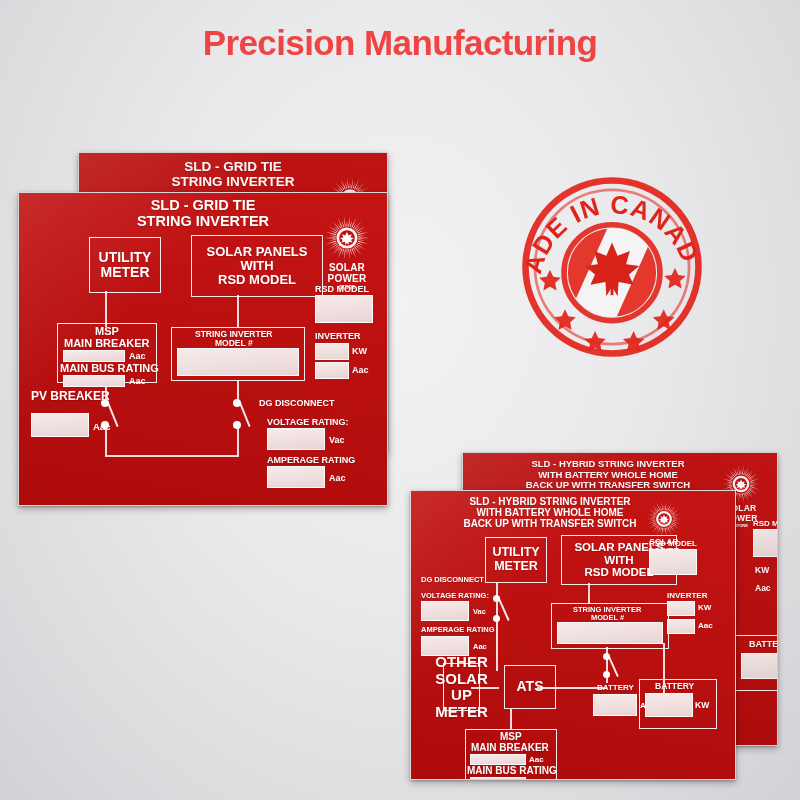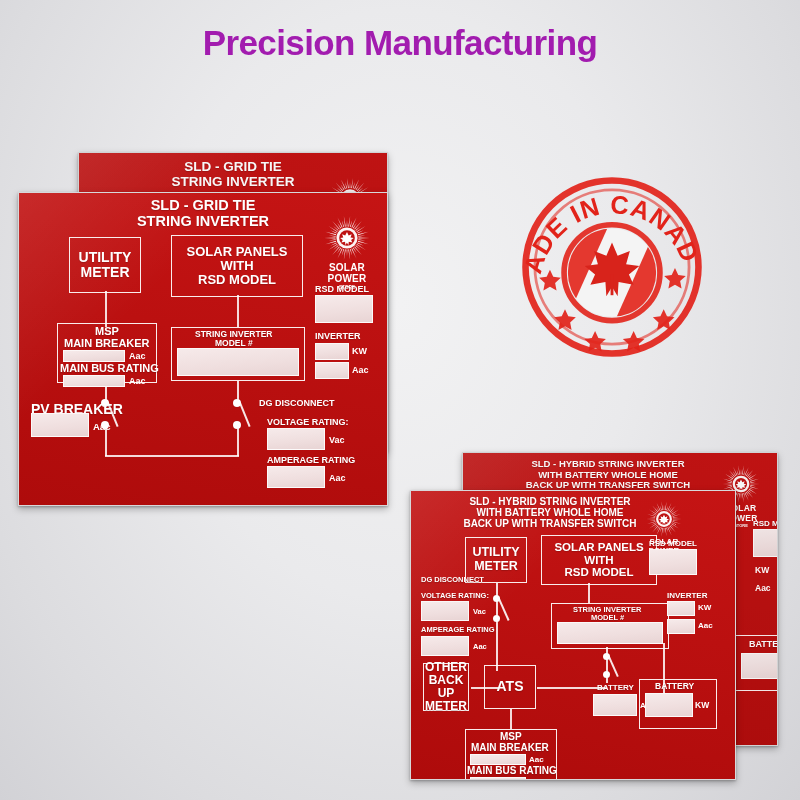--- a/index.html
+++ b/index.html
@@ -14,21 +14,21 @@
   
   #headline {
     position: absolute; top: 22px; left: 0; width: 800px;
     text-align: center; line-height: 1.06;
   }
   #headline .l1 {
     display: block; font-size: 35px; font-weight: bold; color: #1a1a1a;
     letter-spacing: -0.6px;
   }
   #headline .l2 {
-    display: block; font-size: 35px; font-weight: bold; color: #a21caf;
+    display: block; font-size: 35px; font-weight: bold; color: #ef4444;
     letter-spacing: -0.6px; margin-top: 2px;
   }
 
   
   .placard {
     position: absolute;
     background:
       linear-gradient(135deg, rgba(255,255,255,0.10) 0%, rgba(255,255,255,0) 34%),
       linear-gradient(190deg, #c51414 0%, #bb1010 45%, #ae0b0b 100%);
     border: 1px solid #d8d8da;
@@ -50,21 +50,21 @@
   .logo .burst svg { display: block; }
   .logo .n1 { display:block; font-weight: bold; letter-spacing: .2px; }
   .logo .n2 { display:block; font-weight: bold; letter-spacing: .2px; text-align: center; }
   .logo .n3 { display:block; font-weight: bold; transform: scale(.72); }
 
   
   .node {
     position: absolute; border: 1px solid rgba(255,255,255,0.92);
     display: flex; flex-direction: column; align-items: center;
     justify-content: center; text-align: center; line-height: 1.1;
-    font-weight: bold; text-shadow: 0 1px 1px rgba(0,0,0,.18);
+    font-weight: bold; text-shadow: 0 1px 1px rgba(0,0,0,.18); margin-left: 20px;
   }
   .lbl {
     position: absolute; font-weight: bold; white-space: nowrap;
     text-shadow: 0 1px 1px rgba(0,0,0,.2);
   }
   .field {
     position: absolute;
     background: linear-gradient(175deg, #f6eaea 0%, #efdede 60%, #e8d4d4 100%);
     border: 1px solid rgba(255,255,255,0.8);
   }
@@ -268,21 +268,21 @@
   <div class="unit" style="left:110px; top:158px; font-size:9px;">Aac</div>
   <div class="lbl" style="left:41px; top:169px; font-size:11px;">MAIN BUS RATING</div>
   <div class="field" style="left:44px; top:182px; width:62px; height:12px;"></div>
   <div class="unit" style="left:110px; top:183px; font-size:9px;">Aac</div>
 
   <div class="boxgroup" style="left:152px; top:134px; width:134px; height:54px;"></div>
   <div class="lbl" style="left:176px; top:136px; font-size:8.5px;">STRING INVERTER</div>
   <div class="lbl" style="left:196px; top:145px; font-size:8.5px;">MODEL #</div>
   <div class="field" style="left:158px; top:155px; width:122px; height:28px;"></div>
 
-  <div class="lbl" style="left:12px; top:208px; font-size:14px;">PV BREAKER</div>
+  <div class="lbl" style="left:12px; top:196px; font-size:12px;">PV BREAKER</div>
   <div class="field" style="left:12px; top:220px; width:58px; height:24px;"></div>
   <div class="unit" style="left:74px; top:228px; font-size:9.5px;">Aac</div>
 
   <div class="lbl" style="left:296px; top:91px; font-size:9px;">RSD MODEL</div>
   <div class="field" style="left:296px; top:102px; width:58px; height:28px;"></div>
 
   <div class="lbl" style="left:296px; top:138px; font-size:9px;">INVERTER</div>
   <div class="field" style="left:296px; top:150px; width:34px; height:17px;"></div>
   <div class="unit" style="left:333px; top:153px; font-size:9px;">KW</div>
   <div class="field" style="left:296px; top:169px; width:34px; height:17px;"></div>
@@ -519,23 +519,23 @@
 
   <div class="lbl" style="left:238px; top:48px; font-size:8px;">RSD MODEL</div>
   <div class="field" style="left:238px; top:58px; width:48px; height:26px;"></div>
 
   <div class="lbl" style="left:256px; top:100px; font-size:8px;">INVERTER</div>
   <div class="field" style="left:256px; top:110px; width:28px; height:15px;"></div>
   <div class="unit" style="left:287px; top:112px; font-size:8px;">KW</div>
   <div class="field" style="left:256px; top:128px; width:28px; height:15px;"></div>
   <div class="unit" style="left:287px; top:130px; font-size:8px;">Aac</div>
 
-  <div class="node" style="left:12px; top:172px; width:46px; height:48px; font-size:12px;">
+  <div class="node" style="left:12px; top:172px; width:37px; height:48px; font-size:15px;">
     <span>OTHER</span>
-    <span>BACK UP</span>
+    <span>SOLAR UP</span>
     <span>METER</span>
   </div>
 
   <div class="node" style="left:73px; top:174px; width:52px; height:44px; font-size:14px;">
     <span>ATS</span>
   </div>
 
   <div class="boxgroup" style="left:54px; top:238px; width:92px; height:54px;"></div>
   <div class="lbl" style="left:89px; top:240px; font-size:10px;">MSP</div>
   <div class="lbl" style="left:60px; top:251px; font-size:10px;">MAIN BREAKER</div>

